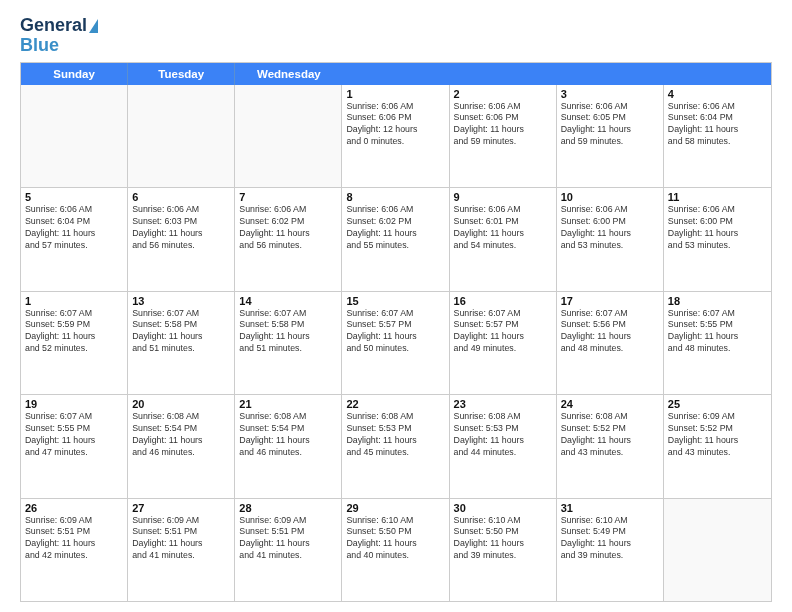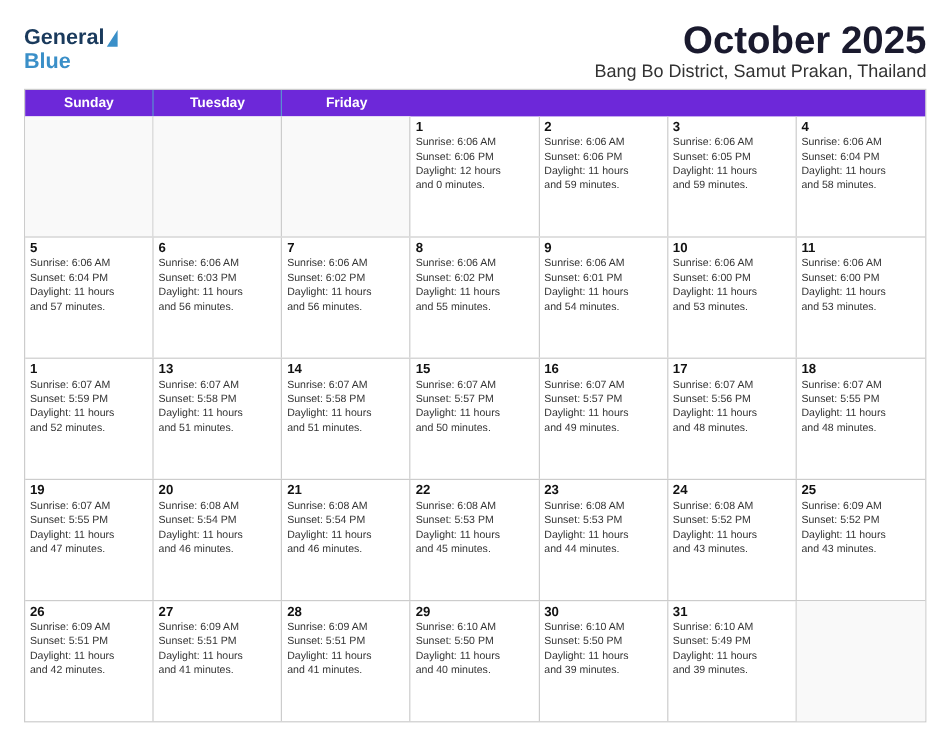--- a/index.html
+++ b/index.html
@@ -62,21 +62,21 @@
     }
     .calendar {
       flex: 1;
       display: flex;
       flex-direction: column;
       border: 1px solid #ccc;
     }
     .cal-header {
       display: grid;
       grid-template-columns: repeat(7, 1fr);
-      background: #6d28d9;
+      background: #3b82f6;
     }
     .cal-header-cell {
       color: #fff;
       font-size: 11.5px;
       font-weight: bold;
       text-align: center;
       padding: 5px 2px;
       border-right: 1px solid #5a8fd0;
     }
     .cal-header-cell:last-child { border-right: none; }
@@ -119,31 +119,27 @@
 
 <div class="page">
   <div class="header">
     <div class="logo">
       <div style="display:flex;align-items:center;">
         <span class="logo-text">General</span>
         <span class="logo-triangle"></span>
       </div>
       <span class="logo-text logo-blue">Blue</span>
     </div>
-    <div class="title-block">
-      <div class="month-title">October 2025</div>
-      <div class="location-title">Bang Bo District, Samut Prakan, Thailand</div>
-    </div>
   </div>
 
   <div class="calendar">
     <div class="cal-header">
     <div class="cal-header-cell">Sunday</div>
         <div class="cal-header-cell">Tuesday</div>
-        <div class="cal-header-cell">Friday</div>
+        <div class="cal-header-cell">Wednesday</div>
       </div>
     <div class="cal-body">
     <div class="cal-row">
           <div class="cal-cell empty"></div>
           <div class="cal-cell empty"></div>
           <div class="cal-cell empty"></div>
           <div class="cal-cell">
             <div class="day-num">1</div>
             <div class="cell-info" style="white-space: pre-line;">Sunrise: 6:06 AM
 Sunset: 6:06 PM

